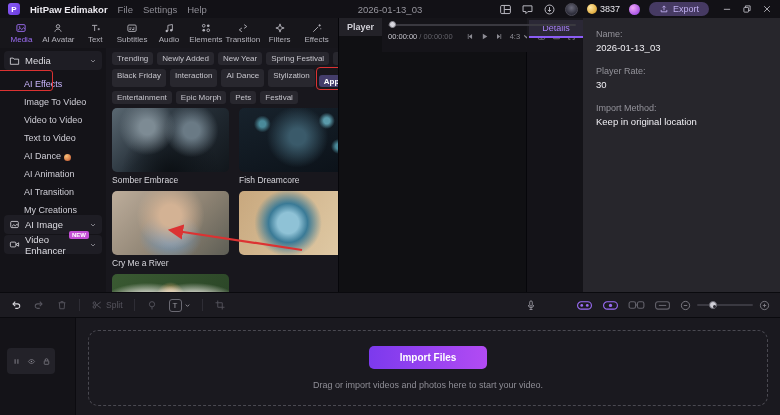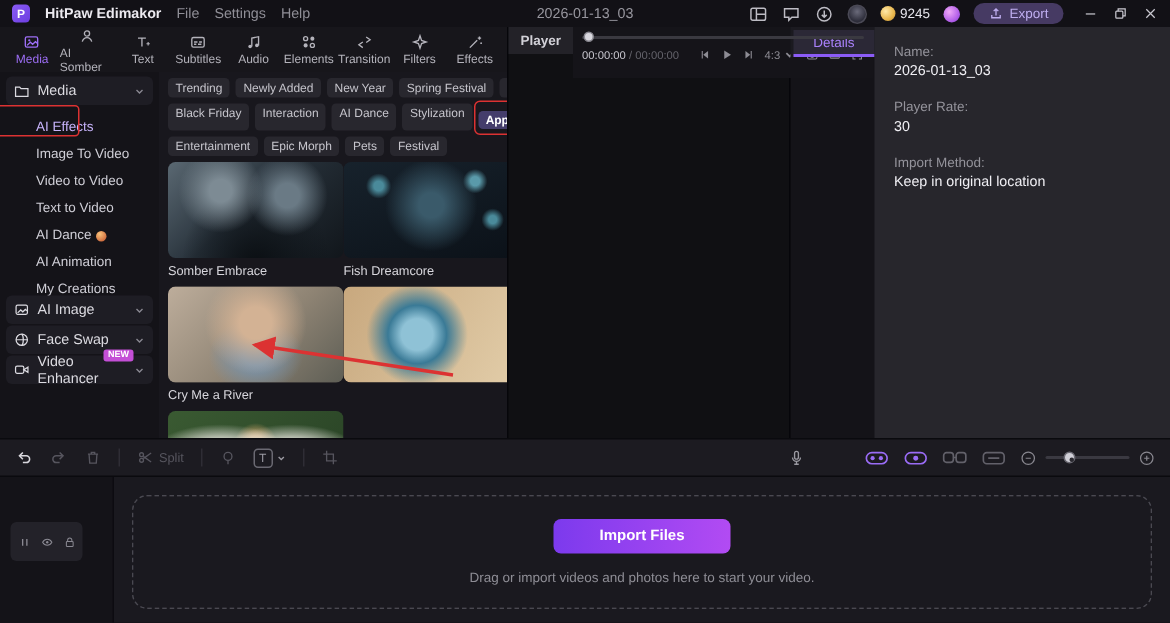--- a/index.html
+++ b/index.html
@@ -43,21 +43,21 @@
   .badge{position:absolute;top:-4px;right:13px;background:#c44fd6;color:#fff;font-size:6px;padding:0 3px;border-radius:2px;font-weight:bold;line-height:8px}
   .redbox{position:absolute;border:1.5px solid #dc3232;border-radius:3px;pointer-events:none;z-index:40}
 
   
   .mediapanel{flex:1;background:#18171d;padding:4px 6px 0;position:relative;overflow:hidden}
   .chiprow{display:flex;gap:4px;margin-bottom:4px}
   .chip{background:#28272e;border-radius:3px;padding:1.5px 5px;font-size:8px;color:#c6c5cc;white-space:nowrap;line-height:10px}
   .chip-wrap{position:relative}
   .chip.sel{background:#443d6b;color:#fff;font-weight:bold}
   .chip-wrap .redbox{left:-2.5px;right:-2.5px;top:-2.5px;bottom:-2.5px;border-radius:4px}
-  .cards{display:grid;grid-template-columns:117px 117px;margin-top:3px}
+  .cards{display:grid;grid-template-columns:117px 117px;column-gap:10px;margin-top:3px}
   .card{margin-bottom:6px;position:relative}
   .thumb{width:117px;height:64px;border-radius:5px;position:relative;overflow:hidden}
   .cardname{font-size:8.5px;color:#d8d7dd;margin-top:3px;height:10px}
   .t1{background:radial-gradient(circle at 30% 30%,#7d8b94 0 8%,transparent 30%),radial-gradient(circle at 68% 35%,#6a7a85 0 9%,transparent 30%),radial-gradient(ellipse at 50% 110%,#0a0e12,transparent 60%),linear-gradient(135deg,#5a6872,#27313a 45%,#11161b)}
   .t2{background:radial-gradient(circle at 50% 45%,#3a5a6a 0 12%,transparent 45%),radial-gradient(circle at 20% 25%,#4a8a9a 0 3%,transparent 8%),radial-gradient(circle at 75% 20%,#5a9aaa 0 3%,transparent 8%),radial-gradient(circle at 85% 60%,#4a8a9a 0 2.5%,transparent 7%),linear-gradient(160deg,#17222c,#0b1118)}
   .t3{background:radial-gradient(circle at 45% 30%,#d88a4a 0 10%,transparent 35%),linear-gradient(160deg,#2e8f96,#1b6a78 40%,#a85f30 78%,#7a3a1c)}
   .t4{background:radial-gradient(circle at 50% 40%,#cfae92 0 16%,transparent 45%),radial-gradient(ellipse at 50% 70%,#6a86a0 0 12%,transparent 40%),linear-gradient(135deg,#b6a globally,#8f8474);background-color:#8f8474;background-image:radial-gradient(circle at 50% 38%,#d3b294 0 15%,transparent 48%),radial-gradient(ellipse at 50% 72%,#7a95ae 0 10%,transparent 38%),linear-gradient(135deg,#bdad9b,#8f8474 55%,#5e5e55)}
   .t5{background:radial-gradient(circle at 42% 50%,#8fc2d6 0 14%,#3a7a96 26%,transparent 45%),linear-gradient(120deg,#c8a87e,#e2cda9)}
   .t6{background:radial-gradient(ellipse at 30% 45%,#e8e6df 0 16%,transparent 40%),radial-gradient(ellipse at 70% 45%,#e8e6df 0 16%,transparent 40%),radial-gradient(circle at 50% 35%,#caa36a 0 8%,transparent 20%),linear-gradient(135deg,#3a5a32,#274024)}
   .create-btn{position:absolute;left:8px;bottom:14px;width:44px;height:14px;border-radius:7px;background:linear-gradient(90deg,#8d46f2,#a94ef5);color:#fff;font-size:8.5px;display:flex;align-items:center;justify-content:center}
@@ -143,21 +143,21 @@
         </span>
       <span class="tb-ic">
           <svg width="13" height="13" viewBox="0 0 16 16" fill="none" stroke="currentColor" stroke-width="1.2">
             <circle cx="8" cy="8" r="5.5"></circle>
             <path d="M8 5v5M6 8.5L8 10.5l2-2"></path>
           </svg>
         </span>
       <span class="avatar"></span>
       <span class="coin">
           <span class="coin-dot"></span>
-          <span>9245</span>
+          <span>3837</span>
         </span>
       <span class="gem"></span>
       <span class="export-btn">
           <svg width="10" height="10" viewBox="0 0 16 16" fill="none" stroke="currentColor" stroke-width="1.4">
             <path d="M8 10V3.5M5.5 5.5L8 3l2.5 2.5M3.5 9.5v3h9v-3"></path>
           </svg>
           <span>Export</span>
         </span>
       <span class="winctl">
         <span>
@@ -190,21 +190,21 @@
               <circle cx="6" cy="6.5" r="1" fill="currentColor" stroke="none"></circle>
               <path d="M4 11l3-2.8 2 1.8 2.5-2.3 1.5 1.3"></path>
             </svg>
             <span>Media</span>
           </div>
         <div class="tab">
             <svg viewBox="0 0 16 16" fill="none" stroke="currentColor" stroke-width="1.2">
               <circle cx="8" cy="5.8" r="2.3"></circle>
               <path d="M3.8 13c.7-2.4 2.3-3.6 4.2-3.6s3.5 1.2 4.2 3.6"></path>
             </svg>
-            <span>AI Somber</span>
+            <span>AI Avatar</span>
           </div>
         <div class="tab">
             <svg viewBox="0 0 16 16" fill="none" stroke="currentColor" stroke-width="1.2">
               <path d="M4 4.5h7M7.5 4.5V12"></path>
               <path d="M11.5 9.5h3M13 8v3" stroke-width="1"></path>
             </svg>
             <span>Text</span>
           </div>
         <div class="tab">
             <svg viewBox="0 0 16 16" fill="none" stroke="currentColor" stroke-width="1.2">
@@ -280,40 +280,31 @@
               <span>Text to Video</span>
             </div>
           <div class="side-sub">
               <span>AI Dance</span>
               <span class="dance-dot"></span>
             </div>
           <div class="side-sub">
               <span>AI Animation</span>
             </div>
           <div class="side-sub">
+              <span>AI Transition</span>
+            </div>
+          <div class="side-sub">
               <span>My Creations</span>
             </div>
           <div class="side-group">
               <svg viewBox="0 0 16 16" fill="none" stroke="currentColor" stroke-width="1.2">
                 <rect x="2.5" y="3.5" width="11" height="9" rx="1.5"></rect>
                 <path d="M4 11l3-2.8 2 1.8 2.5-2.3 1.5 1.3"></path>
               </svg>
               <span>AI Image</span>
-              <span class="chev">
-                <svg viewBox="0 0 16 16" fill="none" stroke="currentColor" stroke-width="1.8">
-                  <path d="M4 6l4 4 4-4"></path>
-                </svg>
-              </span>
-            </div>
-          <div class="side-group">
-              <svg viewBox="0 0 16 16" fill="none" stroke="currentColor" stroke-width="1.2">
-                <circle cx="8" cy="8" r="5.5"></circle>
-                <path d="M2.5 8h11M8 2.5c2 1.8 2 9.2 0 11"></path>
-              </svg>
-              <span>Face Swap</span>
               <span class="chev">
                 <svg viewBox="0 0 16 16" fill="none" stroke="currentColor" stroke-width="1.8">
                   <path d="M4 6l4 4 4-4"></path>
                 </svg>
               </span>
             </div>
           <div class="side-group">
               <svg viewBox="0 0 16 16" fill="none" stroke="currentColor" stroke-width="1.2">
                 <rect x="2" y="4.5" width="8" height="7" rx="1.5"></rect>
                 <path d="M10 8l4-2.5v5z"></path>

